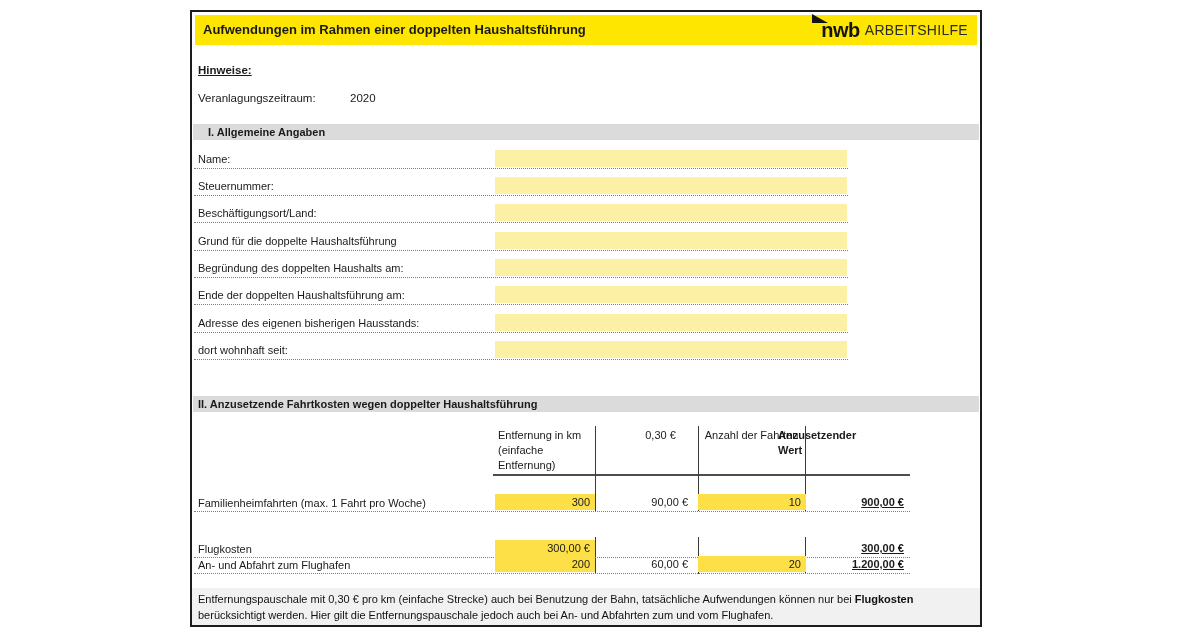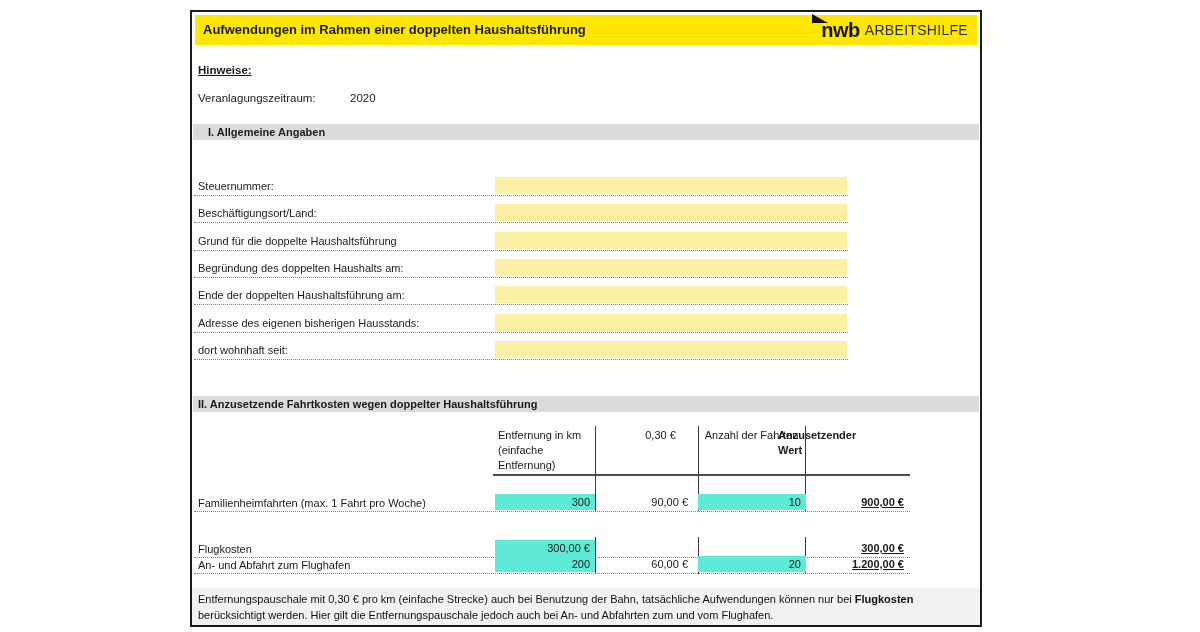--- a/index.html
+++ b/index.html
@@ -36,21 +36,21 @@
   .vline{position:absolute;width:0;border-left:1px solid #3a3a3a;}
   .vA{top:414px;height:85px;} .vB{top:525px;height:37px;}
   .vx1{left:403px;} .vx2{left:506px;} .vx3{left:613px;}
   
   .trow{position:absolute;left:2px;width:716px;border-bottom:1px dotted #7f7f7f;font-size:11px;}
   .trow1{top:474px;height:25px;}
   .trow2{top:529px;height:16px;}
   .trow3{top:545px;height:16px;}
   .tlabel{position:absolute;left:4px;bottom:2px;white-space:nowrap;}
   .cell{position:absolute;bottom:1px;height:16px;line-height:16px;text-align:right;box-sizing:border-box;}
-  .yellowcell{background:#5eead4;padding-left:12px;}
+  .yellowcell{background:#fde047;padding-left:12px;}
   .c-dist{left:301px;width:100px;padding-right:5px;}
   .c-rate{left:402px;width:100px;padding-right:8px;}
   .c-trips{left:504px;width:108px;padding-right:5px;}
   .c-val{left:613px;width:101px;padding-right:4px;font-weight:bold;text-decoration:underline;}
   
   .note{position:absolute;left:0;top:576px;width:788px;height:37px;background:#f1f1f1;
         box-sizing:border-box;padding:3px 6px 0 6px;font-size:11px;line-height:16px;color:#111;}
   .note b{font-weight:bold;}
 </style>
 </head>
@@ -71,20 +71,24 @@
 
   <div class="hinweise">Hinweise:</div>
 
   <div class="vrow">
     <span>Veranlagungszeitraum:</span>
     <span class="vvalue">2020</span>
   </div>
 
   <div class="secbar" id="sec1">I. Allgemeine Angaben</div>
 
+  <div class="frow" style="top:131px">
+    <span class="flabel">Name:</span>
+    <div class="finput"></div>
+  </div>
   <div class="frow" style="top:158px">
     <span class="flabel">Steuernummer:</span>
     <div class="finput"></div>
   </div>
   <div class="frow" style="top:185px">
     <span class="flabel">Beschäftigungsort/Land:</span>
     <div class="finput"></div>
   </div>
   <div class="frow" style="top:213px">
     <span class="flabel">Grund für die doppelte Haushaltsführung</span>

